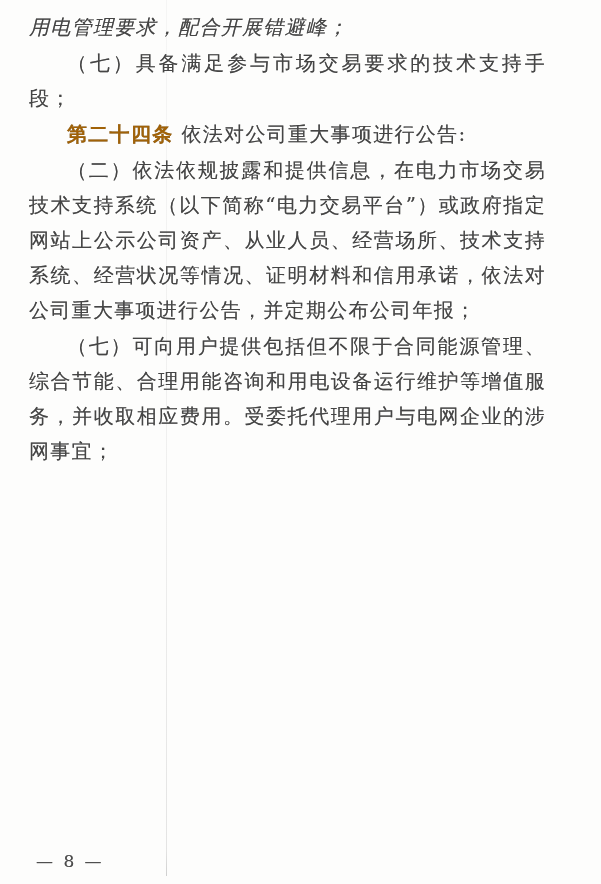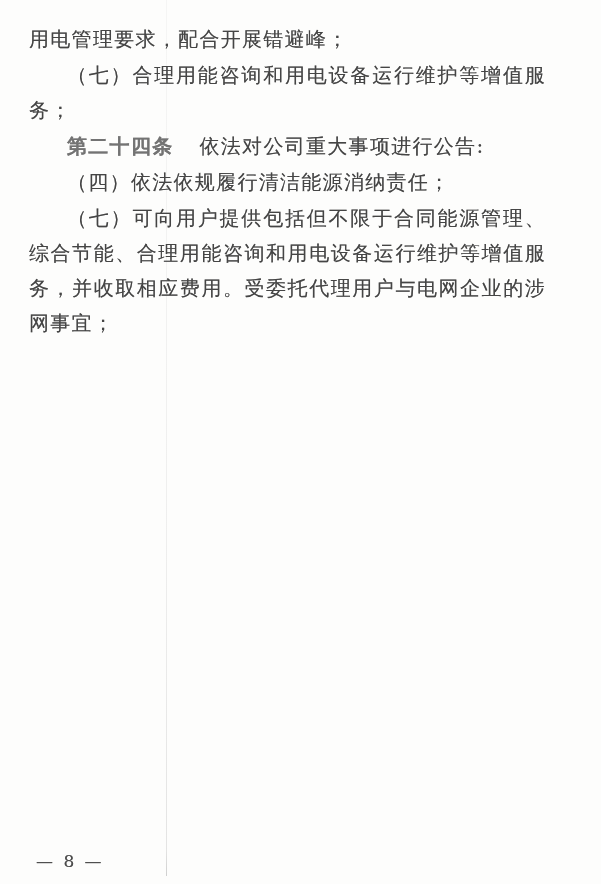--- a/index.html
+++ b/index.html
@@ -41,29 +41,30 @@
     text-align: justify;
     text-justify: inter-character;
     word-break: break-all;
     text-shadow: 0 0 0.6px rgba(70,70,70,0.55);
   }
   .content p {
     margin: 1px 0 0 0;
     padding: 0;
   }
   .content p:first-child {
-    margin-top: 16px;
+    margin-top: 4px;
+    font-style: italic;
   }
   .para-indent {
     text-indent: 38px;
   }
   .article-bold {
     font-weight: 700;
-    margin-right: 26px;
-    color: #737373;
+    margin-right: 8px;
+    color: #a16207;
   }
   .page-number {
     position: absolute;
     left: 36px;
     top: 850px;
     font-size: 17px;
     line-height: 22px;
     letter-spacing: 2.5px;
     color: #4c4c4c;
     text-shadow: 0 0 0.5px rgba(70,70,70,0.5);
@@ -74,31 +75,31 @@
 
 <div class="page">
 
   <div class="fold-line"></div>
 
   <div class="content">
 
     <p>用电管理要求，配合开展错避峰；</p>
 
 
-    <p class="para-indent">（七）合理用能咨询和用电设备运行维护等增值服务；</p>
+    <p class="para-indent">（七）具备满足参与市场交易要求的技术支持手段；</p>
 
 
     <p class="para-indent">
       <span class="article-bold">第二十四条</span><span>依法对公司重大事项进行公告:</span>
     </p>
 
 
+    <p class="para-indent">（二）依法依规披露和提供信息，在电力市场交易技术支持系统（以下简称“电力交易平台”）或政府指定网站上公示公司资产、从业人员、经营场所、技术支持系统、经营状况等情况、证明材料和信用承诺，依法对公司重大事项进行公告，并定期公布公司年报；</p>
 
 
-    <p class="para-indent">（四）依法依规履行清洁能源消纳责任；</p>
 
 
 
     <p class="para-indent">（七）可向用户提供包括但不限于合同能源管理、综合节能、合理用能咨询和用电设备运行维护等增值服务，并收取相应费用。受委托代理用户与电网企业的涉网事宜；</p>
 
   </div>
 
   <div class="page-number">— 8 —</div>
 
 </div>

